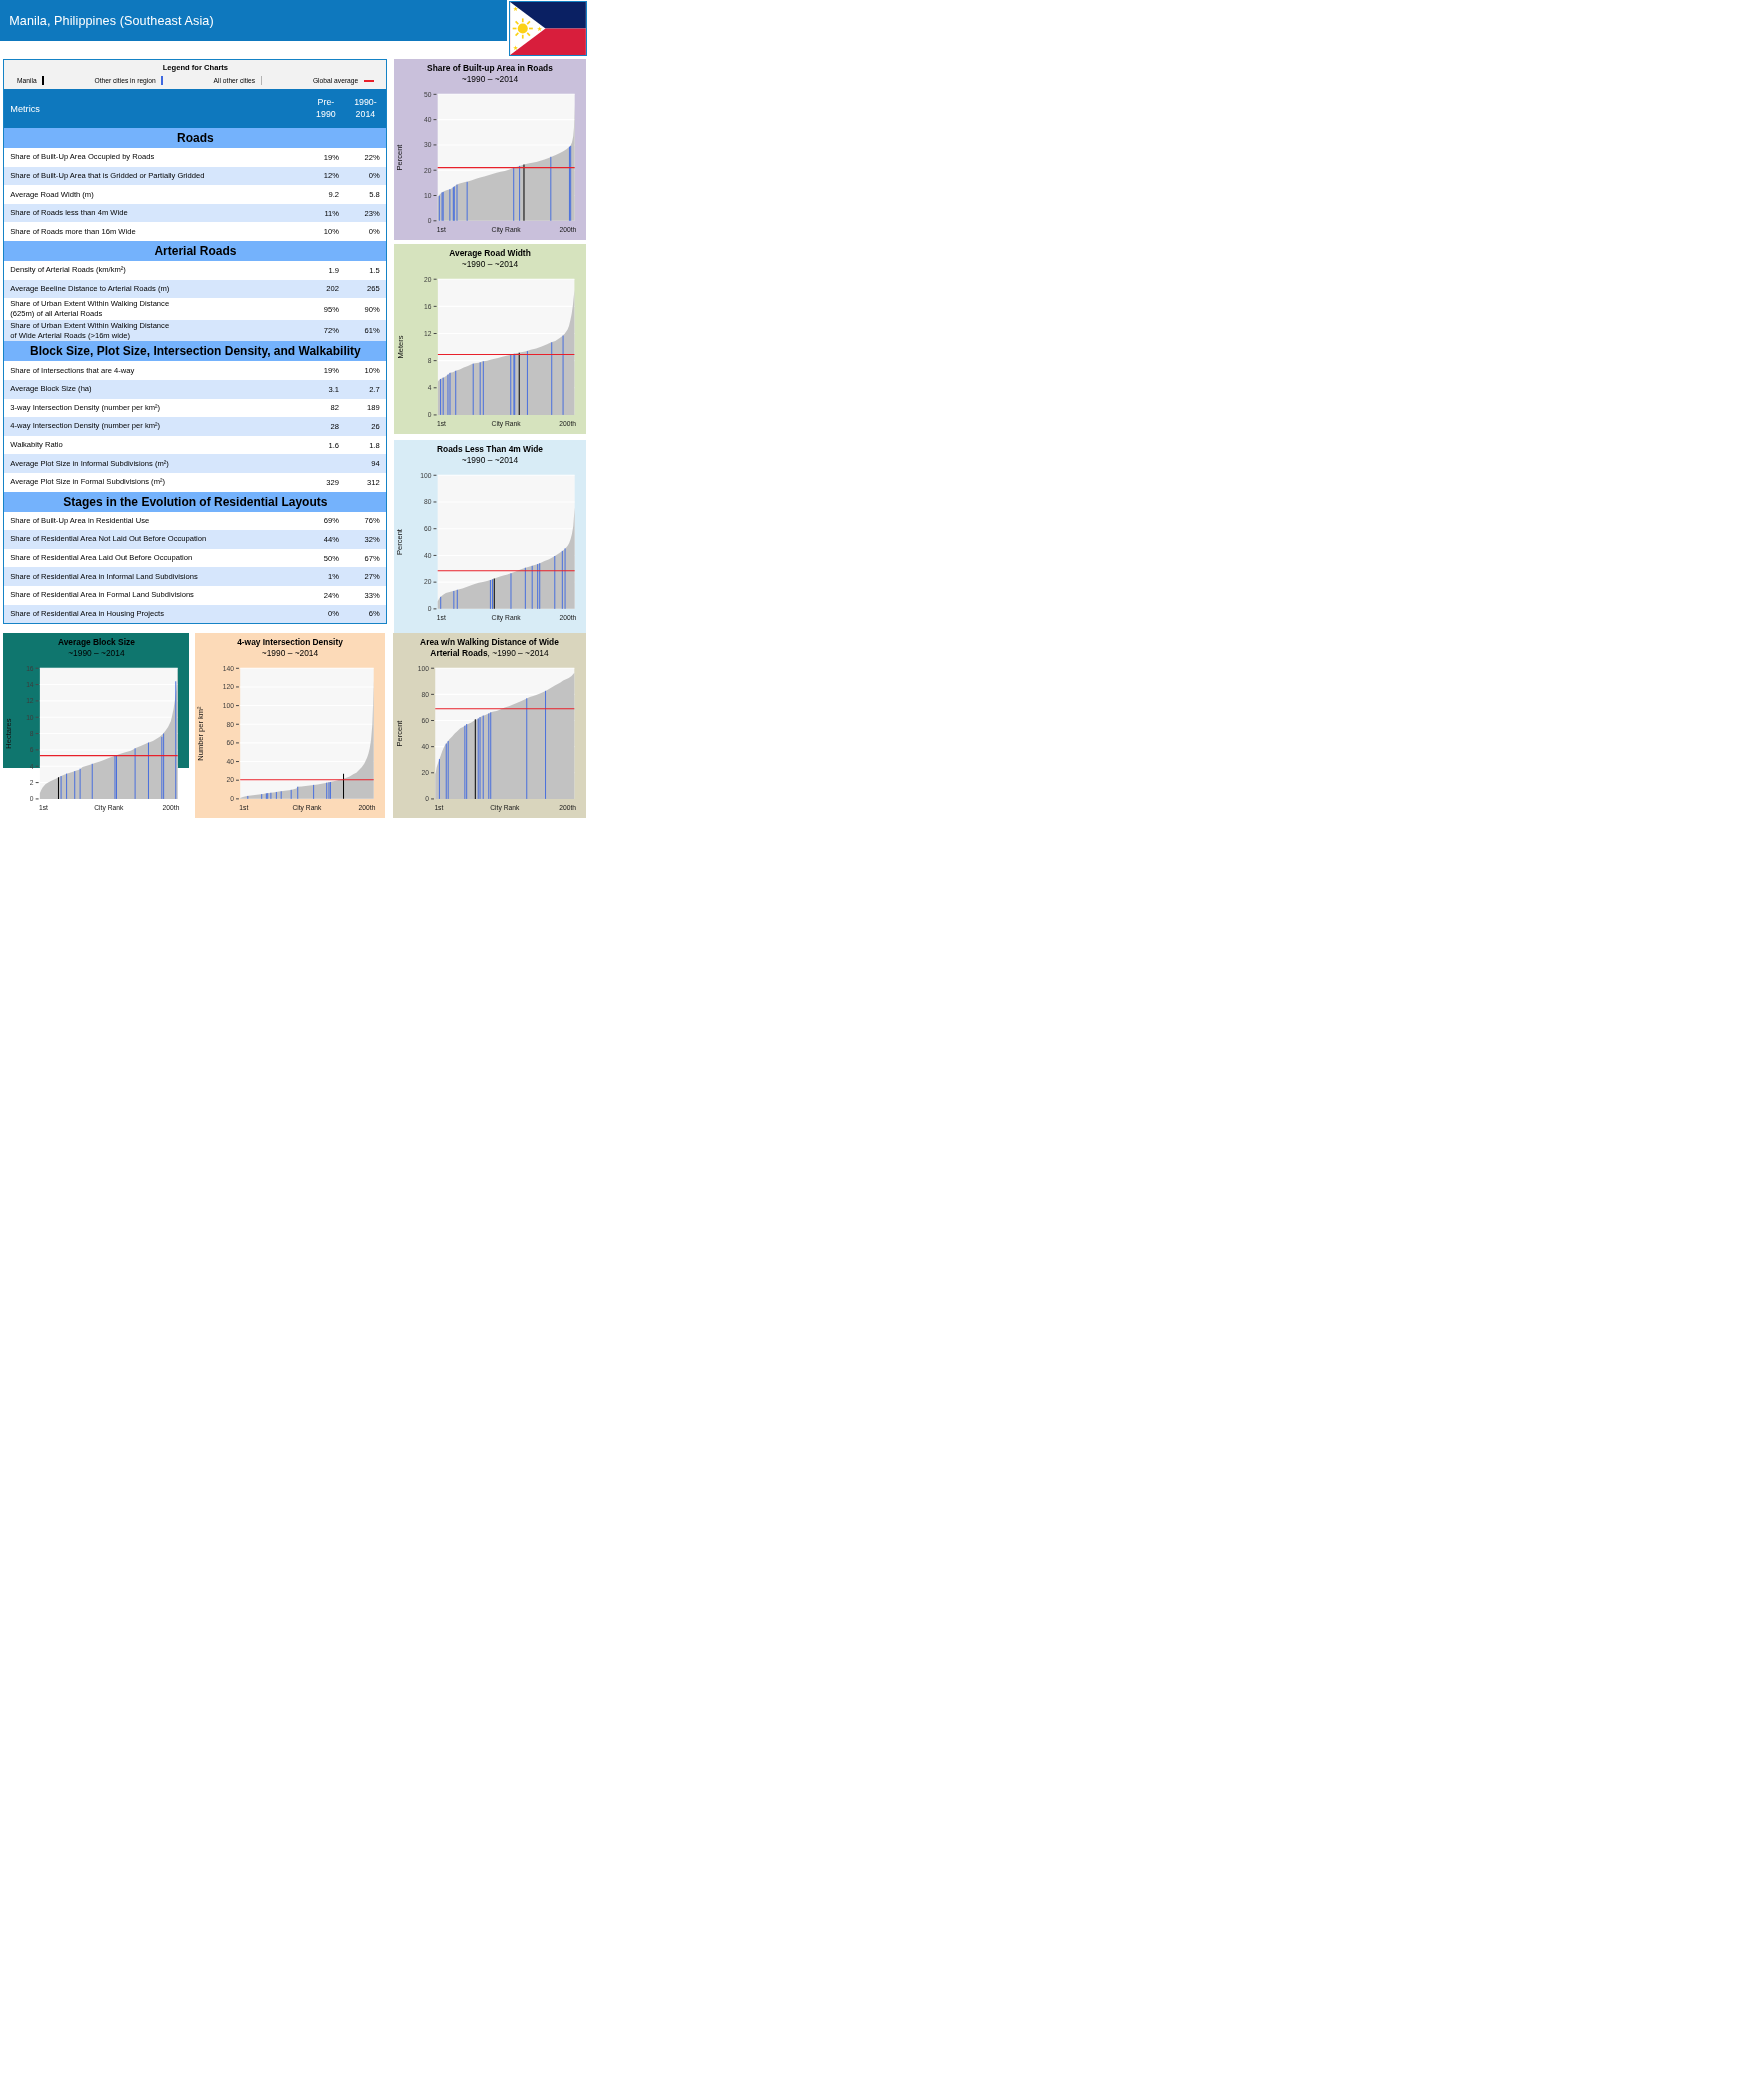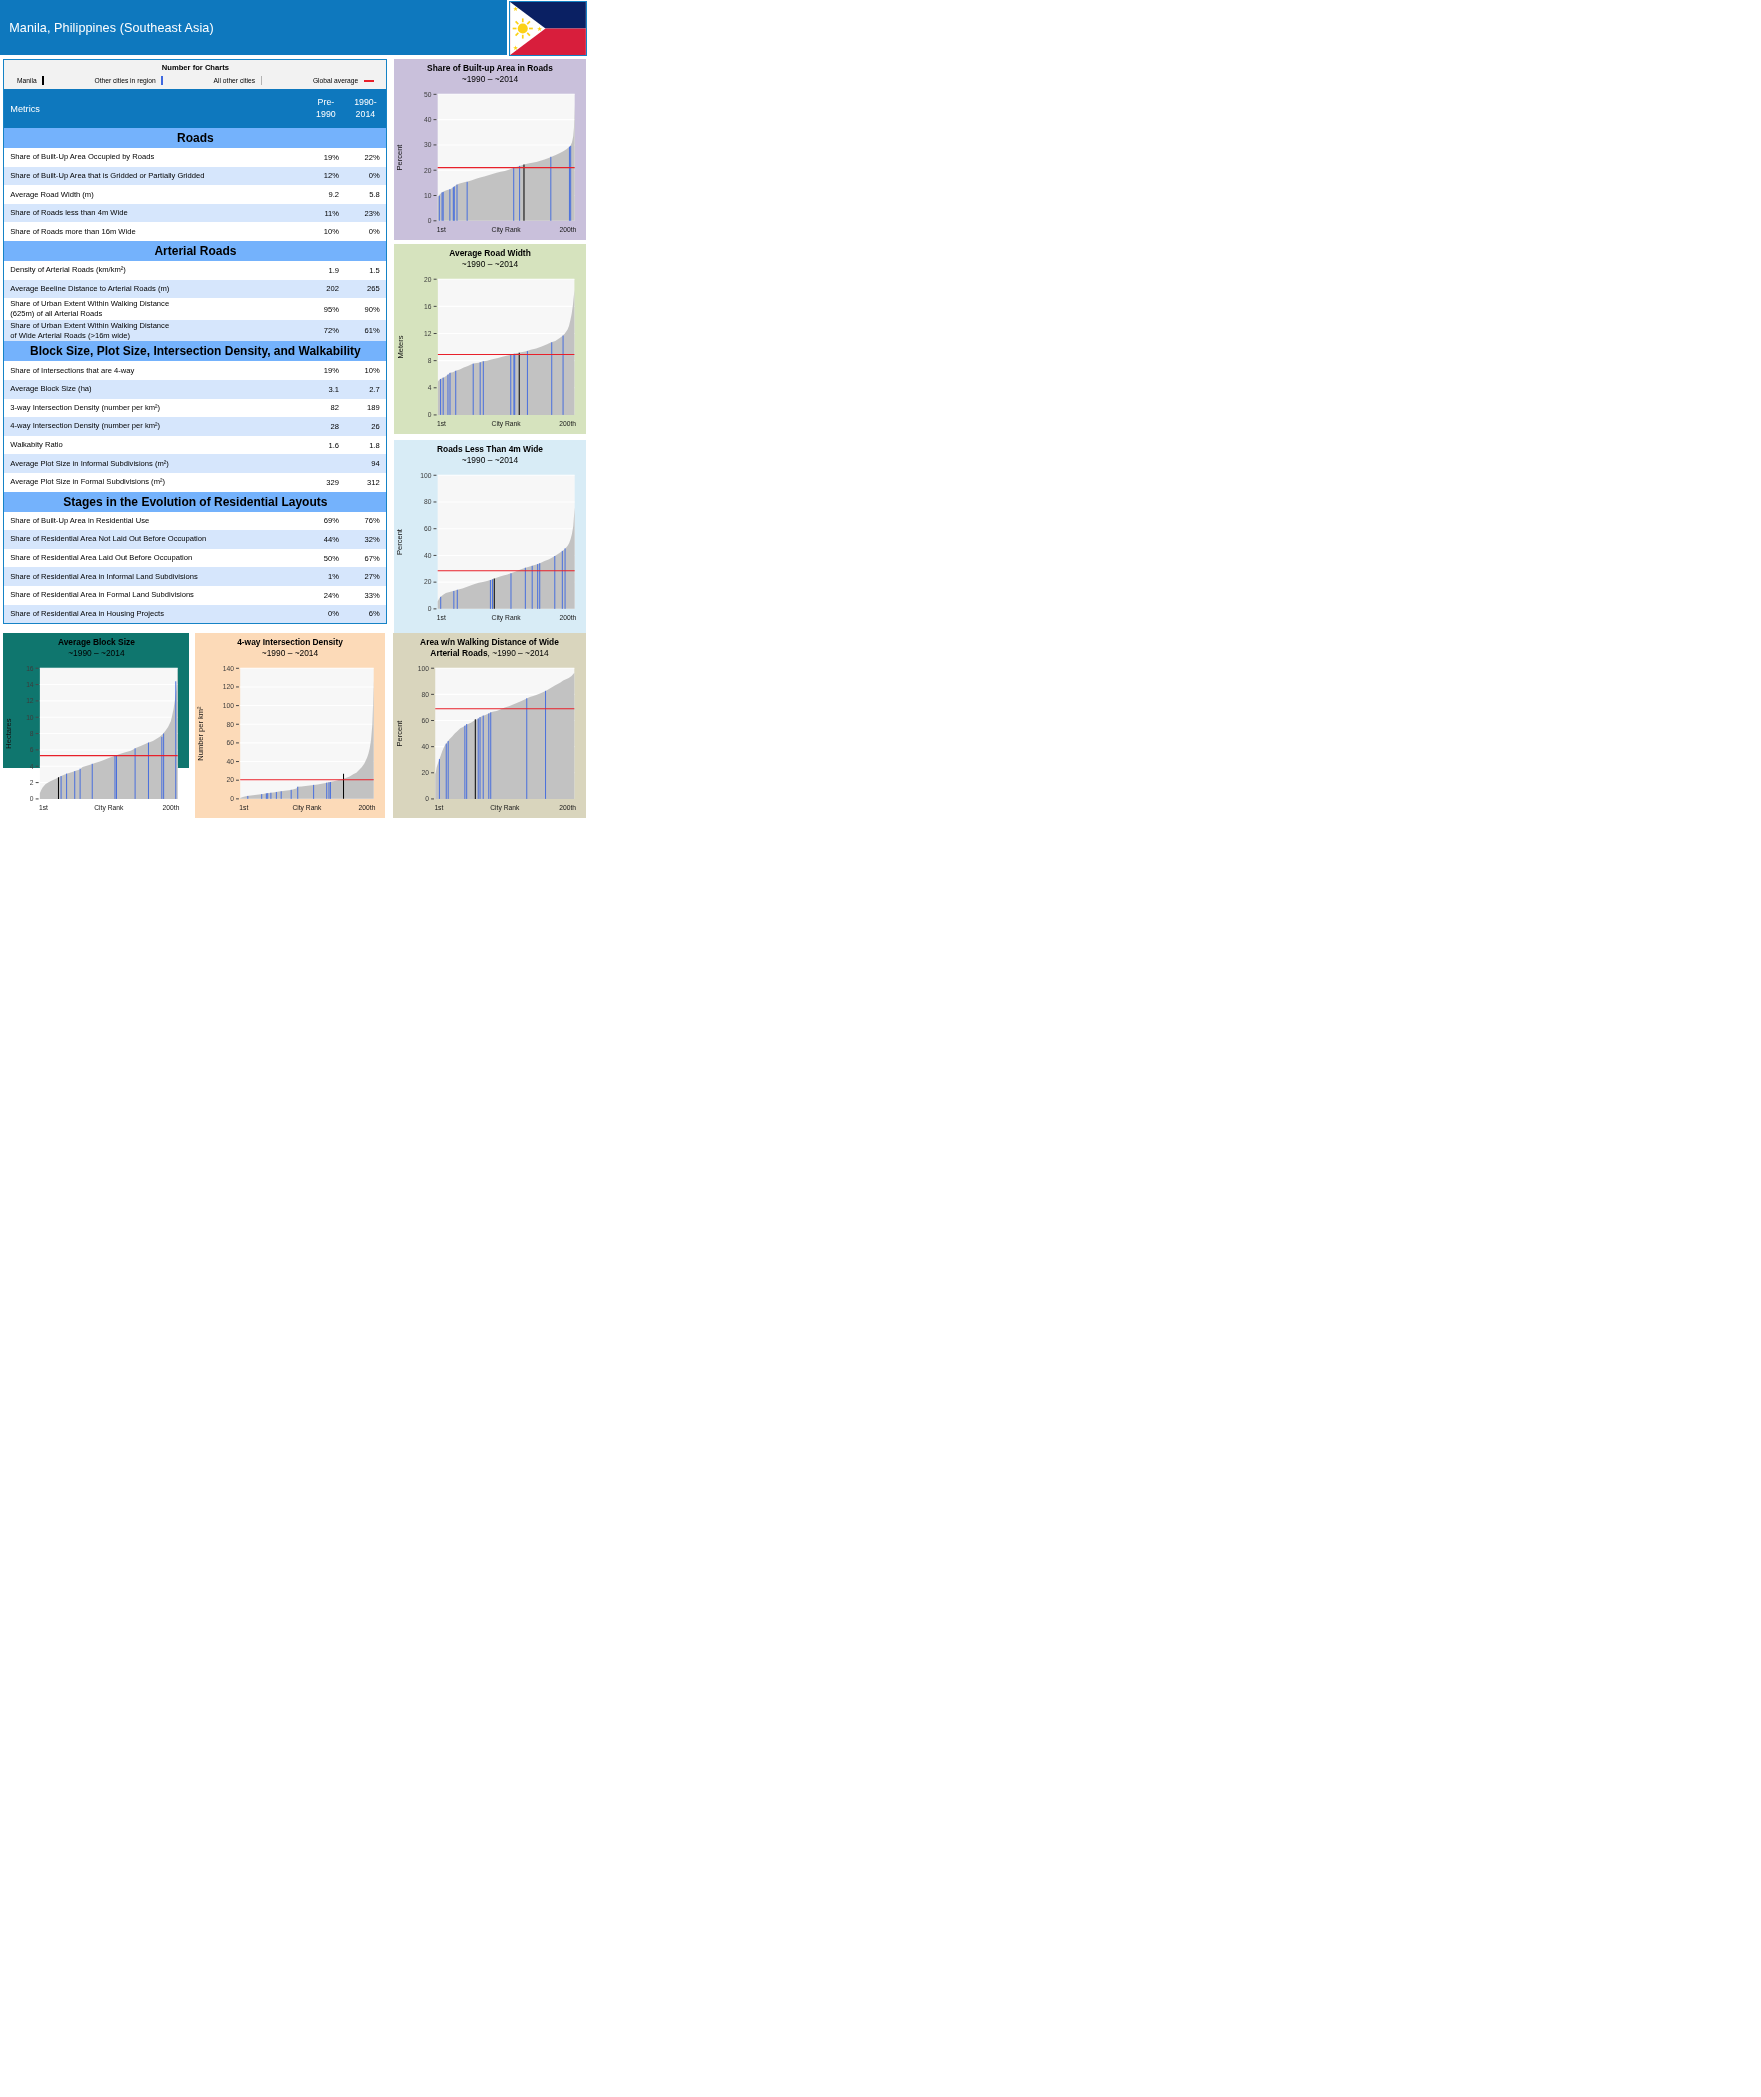--- a/index.html
+++ b/index.html
@@ -1,19 +1,19 @@
 <!DOCTYPE html>
 <html style="font-size:6.7px"><head>
 <meta charset="utf-8">
 <style>
   html,body{margin:0;padding:0;background:#ffffff;font-family:"Liberation Sans",sans-serif;}
   #page{position:relative;width:587px;height:818px;background:#ffffff;overflow:hidden;}
 
   
-  #hdr{position:absolute;left:0;top:0;width:507px;height:55px;background:#0E78BE;display:flex;align-items:center;}
+  #hdr{position:absolute;left:0;top:0;width:507px;height:41px;background:#0E78BE;display:flex;align-items:center;}
   #hdr .title{color:#ffffff;font-size:12.6px;padding-left:9.2px;letter-spacing:0.1px;}
   #flagbox{position:absolute;left:507px;top:0;width:81px;height:56px;background:#ffffff;display:flex;align-items:center;justify-content:center;}
   #flag{border:0.4px solid #1583C6;}
 
   
   #leftblock{position:absolute;left:3.4px;top:59px;width:384px;border:0.8px solid #1583C6;background:#ffffff;box-sizing:border-box;}
   #legend{background:#F2F2F2;padding:2.9px 0 3.8px 0;}
   #legend .ltitle{text-align:center;font-weight:bold;font-size:7.6px;color:#000;}
   #legendrow{display:flex;justify-content:space-between;align-items:center;padding:4.2px 12.6px 0 12.6px;}
   .lentry{display:flex;align-items:center;gap:5.5px;}
@@ -64,21 +64,21 @@
         <line x1="29.999999999999996" y1="48" x2="29.999999999999996" y2="39" stroke="#FCD116" stroke-width="4"></line>
         <line x1="40.60660171779821" y1="52.39339828220179" x2="46.970562748477136" y2="46.02943725152286" stroke="#FCD116" stroke-width="4"></line>
         <text x="13" y="21" text-anchor="middle" font-size="15" fill="#FCD116">★</text>
         <text x="13" y="115" text-anchor="middle" font-size="15" fill="#FCD116">★</text>
         <text x="70" y="68" text-anchor="middle" font-size="15" fill="#FCD116">★</text>
       </svg>
   </div>
 
   <div id="leftblock">
     <div id="legend">
-      <div class="ltitle">Number for Charts</div>
+      <div class="ltitle">Legend for Charts</div>
       <div id="legendrow">
           <div class="lentry">
             <span class="llabel">Manila</span>
             <span class="vbar" style="background: rgb(0, 0, 0);"></span>
           </div>
           <div class="lentry">
             <span class="llabel">Other cities in region</span>
             <span class="vbar" style="background: rgb(62, 104, 223);"></span>
           </div>
           <div class="lentry">

